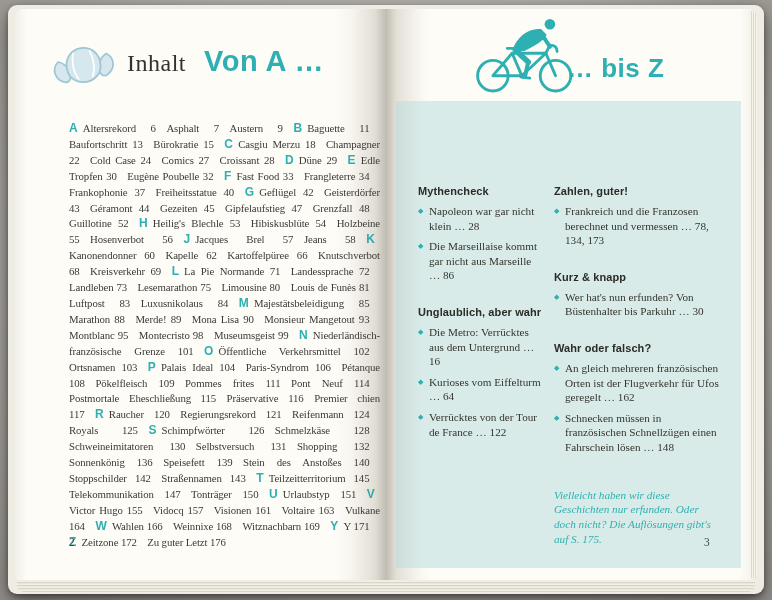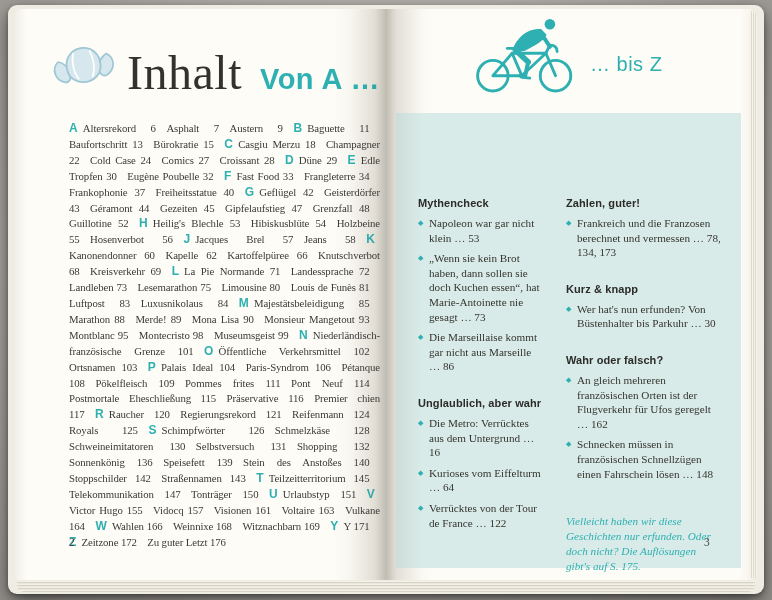--- a/index.html
+++ b/index.html
@@ -23,35 +23,35 @@
   .page-right{border-radius:0 7px 3px 0;
     background:linear-gradient(to left,#eceadf 0,#f8f6ef 9px,#fdfcf7 18px,#fdfcf7 88%,#f0ede5 98%,#e4e1d7 100%);}
   .page-right::after{content:"";position:absolute;right:0;top:2px;bottom:2px;width:7px;border-radius:0 7px 3px 0;
     background:repeating-linear-gradient(to right,#f6f3eb 0 1px,#dcd8cc 1px 2px);}
   .spine{position:absolute;left:50%;top:0;bottom:0;width:72px;transform:translateX(-50%);pointer-events:none;
     background:linear-gradient(to right,rgba(0,0,0,0) 0%,rgba(60,55,45,.08) 35%,rgba(60,55,45,.22) 50%,rgba(60,55,45,.08) 65%,rgba(0,0,0,0) 100%);}
 
   
   .croissant{position:absolute;left:34px;top:28px;transform:rotate(-10deg);}
   .title-row{position:absolute;left:112px;top:36px;display:flex;align-items:baseline;white-space:nowrap;}
-  .title-main{font-family:"Liberation Serif",serif;font-size:48px;color:#34322f;letter-spacing:.5px;}
+  .title-main{font-family:"Liberation Serif",serif;font-size:24px;color:#34322f;letter-spacing:.5px;}
   .title-accent{font-family:"Liberation Sans",sans-serif;font-weight:700;font-size:29px;color:var(--accent);margin-left:18px;letter-spacing:.5px;}
   .index{position:absolute;left:54px;top:112px;width:311px;text-align:justify;
     font-size:10.8px;line-height:15.9px;letter-spacing:-0.12px;color:var(--ink);}
   .idx-letter{font-family:"Liberation Sans",sans-serif;font-weight:700;font-size:12px;color:var(--accent);}
   .pagenum{position:absolute;font-size:11.5px;color:#45443f;}
   .pagenum-left{left:54px;top:527px;}
   .pagenum-right{left:318px;top:527px;z-index:3;}
 
   
   .bike{position:absolute;left:86px;top:2px;}
-  .title-accent-right{position:absolute;left:204px;top:44px;font-family:"Liberation Sans",sans-serif;
-    font-weight:400;font-size:20px;color:var(--accent);letter-spacing:.5px;white-space:nowrap;}
+  .title-accent-right{position:absolute;left:181px;top:44px;font-family:"Liberation Sans",sans-serif;
+    font-weight:700;font-size:26px;color:var(--accent);letter-spacing:.5px;white-space:nowrap;}
   .panel{position:absolute;left:10px;right:16px;top:92px;bottom:12px;background:var(--panel);
-    display:flex;gap:24px;padding:84px 20px 0 22px;margin-top:12px;}
+    display:flex;gap:12px;padding:84px 20px 0 22px;}
   .toc-col{display:flex;flex-direction:column;}
   .toc-col[data-column="0"]{flex:0 0 124px;}
   .toc-col[data-column="1"]{flex:1;}
   .toc-section{margin-bottom:17px;}
   .toc-heading{font-family:"Liberation Sans",sans-serif;font-weight:700;font-size:11px;
     color:#2b2b28;margin-bottom:7px;letter-spacing:.1px;}
   .toc-item{display:flex;margin-bottom:6px;}
   .bullet{flex:0 0 11px;color:var(--accent);font-size:7px;line-height:14.6px;font-family:"DejaVu Sans",sans-serif;}
   .toc-text{font-size:11.2px;line-height:14.6px;color:#35342f;}
   .note{font-style:italic;font-weight:400;font-size:11.2px;line-height:14.8px;color:var(--accent);margin-top:10px;}
@@ -112,25 +112,21 @@
             </g>
           </svg>
         </div>
         <div class="title-accent-right">… bis Z</div>
         <div class="panel">
           <div class="toc-col" data-column="0">
               <div class="toc-section">
                 <h3 class="toc-heading">Mythencheck</h3>
                 <div class="toc-item">
                   <span class="bullet">◆</span>
-                  <span class="toc-text">Napoleon war gar nicht klein … 53</span>
-                </div>
-                <div class="toc-item">
-                  <span class="bullet">◆</span>
-                  <span class="toc-text">„Wenn sie kein Brot haben, dann sollen sie doch Kuchen essen“, hat Marie-Antoinette nie gesagt … 73</span>
+                  <span class="toc-text">Napoleon war gar nicht klein … 28</span>
                 </div>
                 <div class="toc-item">
                   <span class="bullet">◆</span>
                   <span class="toc-text">Die Marseillaise kommt gar nicht aus Marseille … 86</span>
                 </div>
               </div>
               <div class="toc-section">
                 <h3 class="toc-heading">Unglaublich, aber wahr</h3>
                 <div class="toc-item">
                   <span class="bullet">◆</span>

